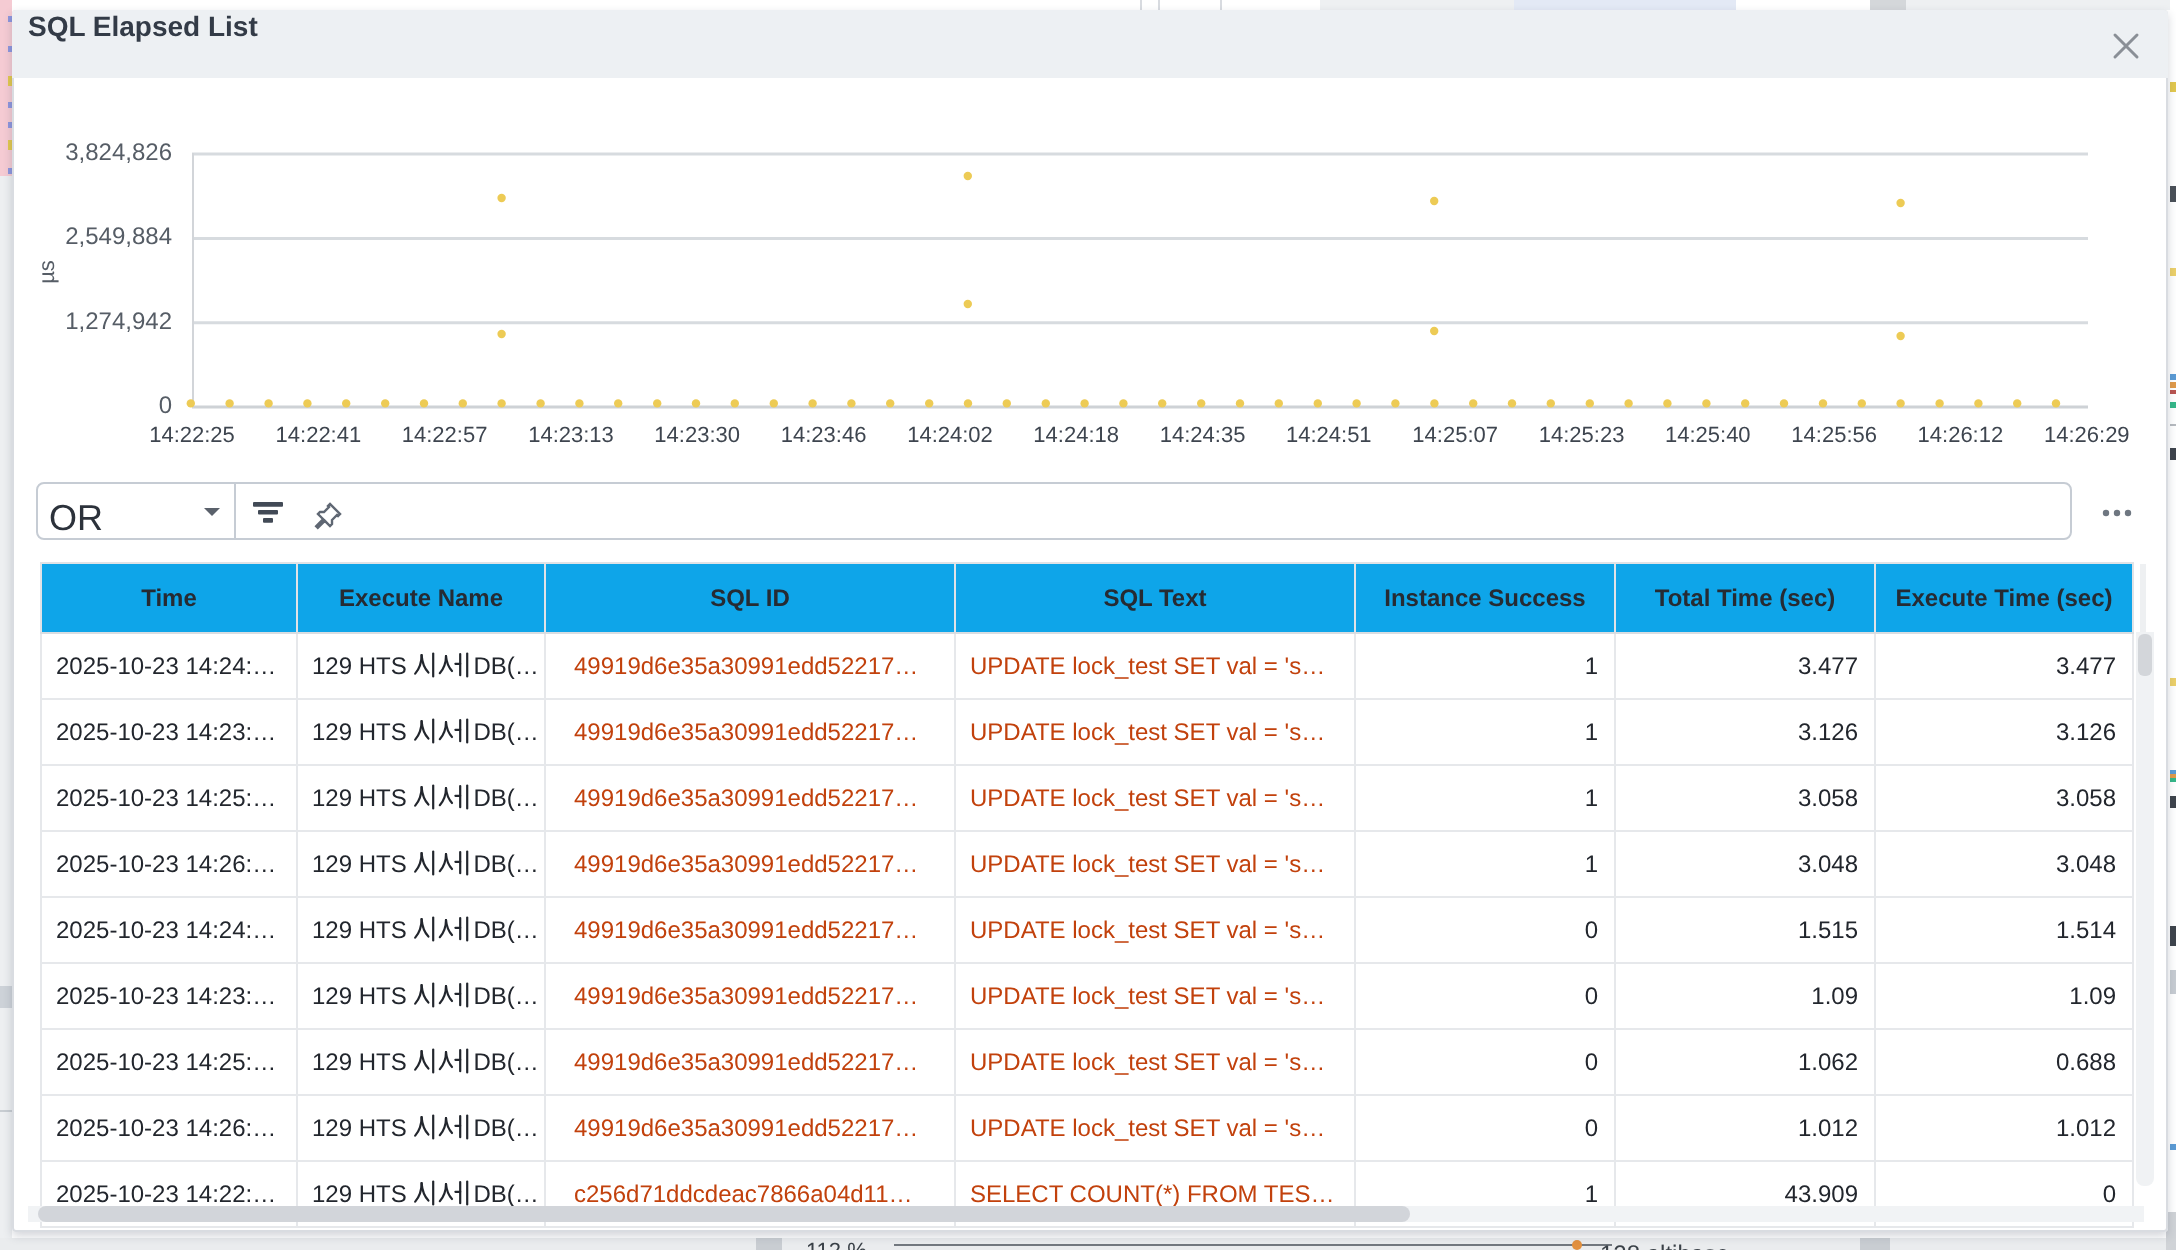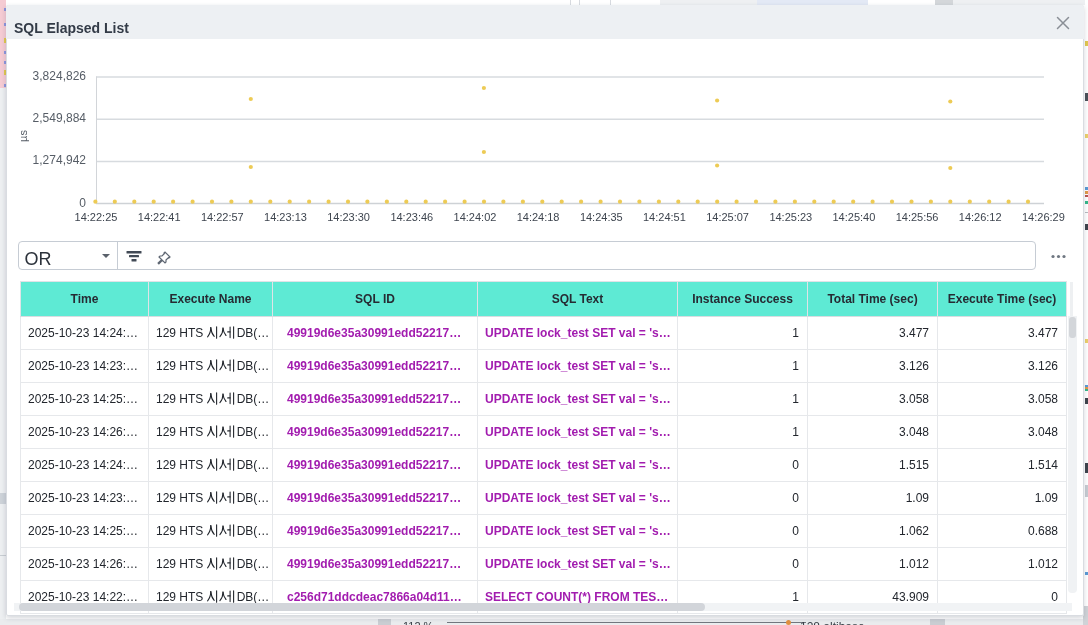--- a/index.html
+++ b/index.html
@@ -11,41 +11,41 @@
 
 #pink { left:0; top:0; width:6px; height:88px; background:#f5cbd3; }
 #leftgray { left:0; top:88px; width:6px; height:537px; background:#edeff1; }
 #botstrip { left:0; top:619px; width:1088px; height:6px; background:#eaecee; }
 
 
 #modal { left:6px; top:5px; width:1078px; height:611px; background:#fff;
   border-radius:2px; box-shadow:0 2px 5px rgba(55,65,85,.22); outline:1px solid #d9dce1; outline-offset:-1px; }
 #mhead { left:0; top:0; width:1078px; height:34px; background:#edf0f3;
   border-radius:2px 2px 0 0; }
-#mtitle { left:8px; top:15px; font-size:14px; font-weight:bold; color:#333b47; }
+#mtitle { left:8px; top:0; font-size:14px; font-weight:bold; color:#333b47; }
 #mdate { left:131px; top:10px; font-size:13px; color:#8a919c; }
 
 
 #fbox { left:12px; top:236px; width:1018px; height:29px; border:1px solid #c6ccd4;
   border-radius:4px; background:#fff; }
 #fsep { left:111px; top:236px; width:1px; height:29px; background:#c6ccd4; }
 #ortext { left:18.5px; top:244px; font-size:18px; color:#2c323b; }
 #caret { left:96px; top:249px; width:0; height:0; border-left:4px solid transparent;
   border-right:4px solid transparent; border-top:4.5px solid #5a616b; }
 
 
 
 #tbl { left:14px; top:276px; width:1047px; height:332px; font-size:12px; color:#22262d; }
 table { border-collapse:collapse; table-layout:fixed; width:1046px; }
-th { background:#5eead4; font-weight:bold; color:#262b33; height:35px;
+th { background:#0ea5e9; font-weight:bold; color:#262b33; height:35px;
   border:1px solid #e0e3e7; border-bottom:1px solid #d9dde1; text-align:center; font-size:12px;}
 td { height:33px; border:1px solid #e6e8eb; border-top:none; white-space:nowrap;
   overflow:hidden; padding:0 7px; background:#fff; }
 td.num { text-align:right; padding-right:8px; }
-a.lk { color:#a21caf; text-decoration:none;font-weight:bold; }
+a.lk { color:#c2410c; text-decoration:none; }
 td.sid { padding-left:14px; }
 #vtrack { left:1062px; top:311px; width:9px; height:277px; background:#f0f2f4; border-radius:0 0 4px 4px; }
 #vthumb { left:1063px; top:312px; width:7px; height:21px; background:#d3d6da; border-radius:3px; }
 #htrack { left:8px; top:598px; width:1058px; height:8px; background:#f1f3f5; }
 #hthumb { left:13px; top:598px; width:686px; height:8px; background:#d2d5da; border-radius:4.5px; }
 
 .kr { display:inline-block; vertical-align:-2px; }
 </style>
 </head>
 <body>

